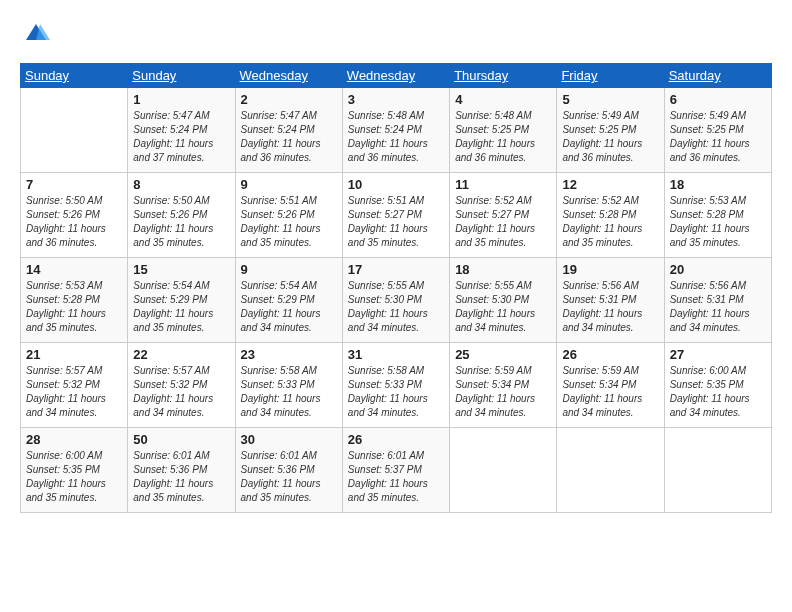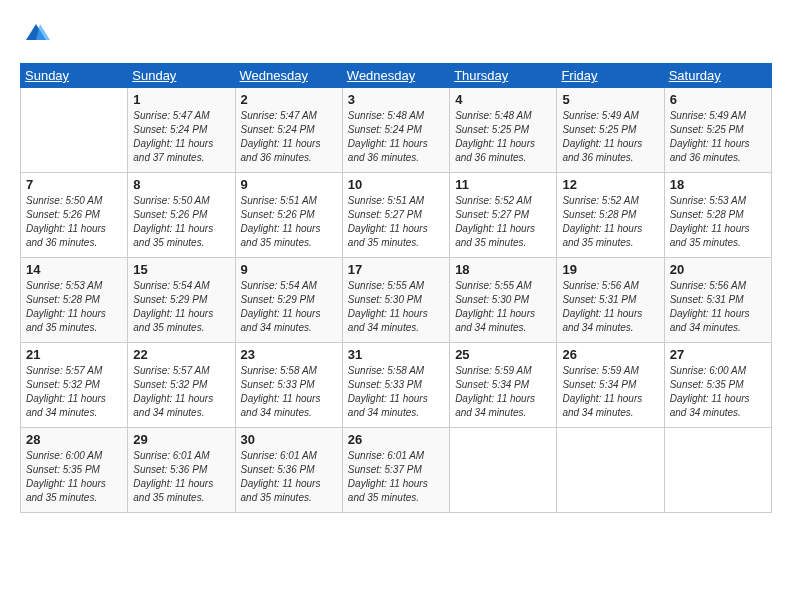--- a/index.html
+++ b/index.html
@@ -238,21 +238,21 @@
           <span class="day-num">27</span>
           <div class="day-info">Sunrise: 6:00 AM<br>Sunset: 5:35 PM<br>Daylight: 11 hours<br>and 34 minutes.</div>
         </td>
       </tr>
       <tr>
         <td>
           <span class="day-num">28</span>
           <div class="day-info">Sunrise: 6:00 AM<br>Sunset: 5:35 PM<br>Daylight: 11 hours<br>and 35 minutes.</div>
         </td>
         <td>
-          <span class="day-num">29</span>
+          <span class="day-num">50</span>
           <div class="day-info">Sunrise: 6:01 AM<br>Sunset: 5:36 PM<br>Daylight: 11 hours<br>and 35 minutes.</div>
         </td>
         <td>
           <span class="day-num">30</span>
           <div class="day-info">Sunrise: 6:01 AM<br>Sunset: 5:36 PM<br>Daylight: 11 hours<br>and 35 minutes.</div>
         </td>
         <td>
           <span class="day-num">26</span>
           <div class="day-info">Sunrise: 6:01 AM<br>Sunset: 5:37 PM<br>Daylight: 11 hours<br>and 35 minutes.</div>
         </td>

